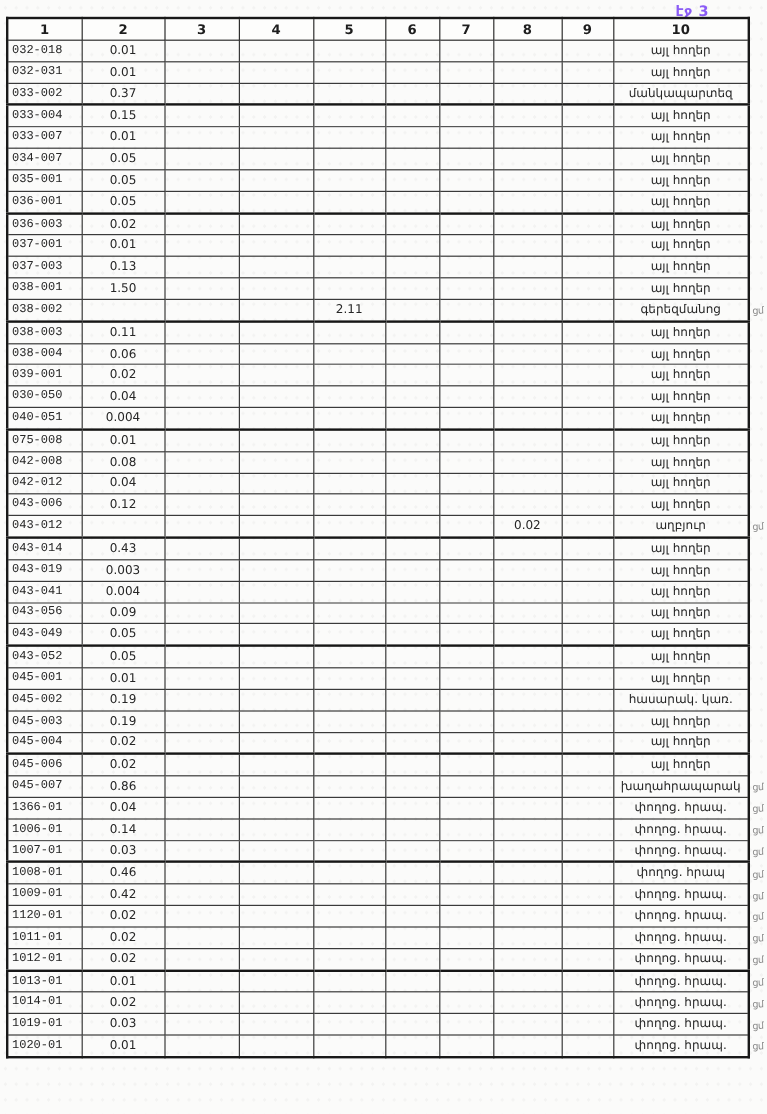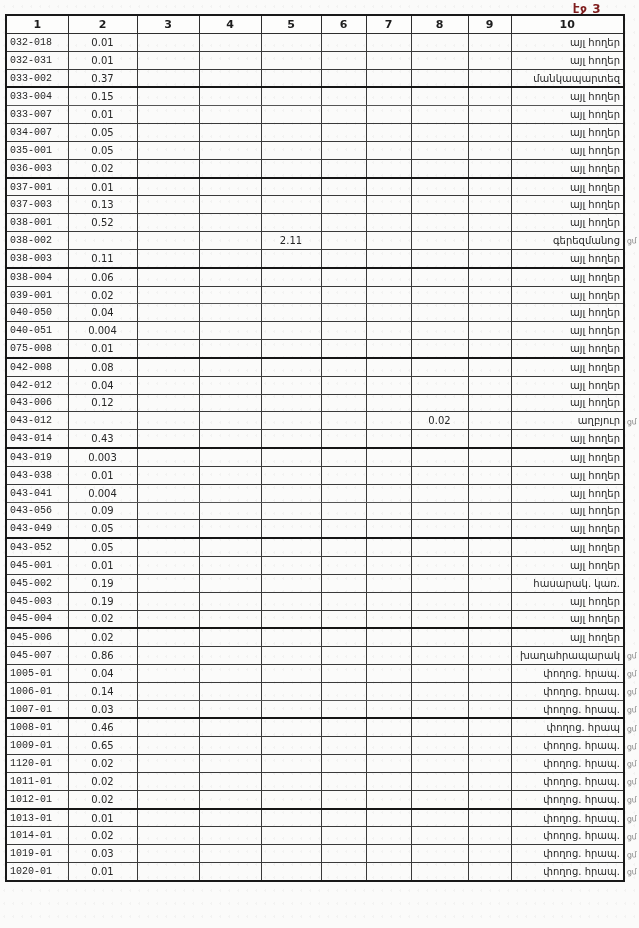--- a/index.html
+++ b/index.html
@@ -7,22 +7,22 @@
     width:639px;height:928px;
     background:#fbfbfa;
     background-image:radial-gradient(rgba(0,0,0,0.03) 1px, transparent 1px);
     background-size:9px 13px;
     font-family:"DejaVu Sans","Liberation Sans",sans-serif;
     color:#222;
     overflow:hidden;
     position:relative;
   }
   .page-label{
-    position:absolute;top:2px;right:38px;
-    font-size:12px;font-weight:bold;color:#7f1d1d;
+    position:absolute;top:2px;right:48px;
+    font-size:12px;font-weight:bold;color:#8b5cf6;
     letter-spacing:0.5px;
     padding-left:32px;
   }
   table.sheet{
     position:absolute;left:5px;top:14px;
     width:618px;
     border-collapse:collapse;
     table-layout:fixed;
   }
   table.sheet{border:2px solid #191919;}
@@ -34,21 +34,21 @@
   }
   td{
     border:1px solid #3a3a3a;
     font-size:10px;color:#262626;
     height:16.83px;padding:0 3px;
     white-space:nowrap;overflow:visible;
     background:transparent;
   }
   td.c-code{text-align:left;font-family:Liberation Mono, monospace;}
   td.c-num{text-align:center;}
-  td.c-use{text-align:right;position:relative;margin-top:21px;}
+  td.c-use{text-align:center;position:relative;margin-top:21px;}
   
   tbody tr:nth-child(5n+3) td{border-bottom-width:2px;border-bottom-color:#161616;}
   tbody tr:nth-child(7n+1) td{border-top-color:#222;}
   tbody tr:nth-child(11n+4) td{border-bottom-color:#555;}
   .margin-mark{
     position:absolute;
     left:calc(100% + 4px);
     top:55%;
     transform:translateY(-50%) rotate(-2deg);
     font-size:8px;color:#8a8a8a;
@@ -166,20 +166,32 @@
         <td class="c-num"></td>
         <td class="c-num"></td>
         <td class="c-num"></td>
         <td class="c-num"></td>
         <td class="c-num"></td>
         <td class="c-num"></td>
         <td class="c-num"></td>
         <td class="c-use">այլ հողեր</td>
       </tr>
       <tr>
+        <td class="c-code">036-001</td>
+        <td class="c-num">0.05</td>
+        <td class="c-num"></td>
+        <td class="c-num"></td>
+        <td class="c-num"></td>
+        <td class="c-num"></td>
+        <td class="c-num"></td>
+        <td class="c-num"></td>
+        <td class="c-num"></td>
+        <td class="c-use">այլ հողեր</td>
+      </tr>
+      <tr>
         <td class="c-code">036-003</td>
         <td class="c-num">0.02</td>
         <td class="c-num"></td>
         <td class="c-num"></td>
         <td class="c-num"></td>
         <td class="c-num"></td>
         <td class="c-num"></td>
         <td class="c-num"></td>
         <td class="c-num"></td>
         <td class="c-use">այլ հողեր</td>
@@ -203,21 +215,21 @@
         <td class="c-num"></td>
         <td class="c-num"></td>
         <td class="c-num"></td>
         <td class="c-num"></td>
         <td class="c-num"></td>
         <td class="c-num"></td>
         <td class="c-use">այլ հողեր</td>
       </tr>
       <tr>
         <td class="c-code">038-001</td>
-        <td class="c-num">0.52</td>
+        <td class="c-num">1.50</td>
         <td class="c-num"></td>
         <td class="c-num"></td>
         <td class="c-num"></td>
         <td class="c-num"></td>
         <td class="c-num"></td>
         <td class="c-num"></td>
         <td class="c-num"></td>
         <td class="c-use">այլ հողեր</td>
       </tr>
       <tr>
@@ -262,21 +274,21 @@
         <td class="c-num"></td>
         <td class="c-num"></td>
         <td class="c-num"></td>
         <td class="c-num"></td>
         <td class="c-num"></td>
         <td class="c-num"></td>
         <td class="c-num"></td>
         <td class="c-use">այլ հողեր</td>
       </tr>
       <tr>
-        <td class="c-code">040-050</td>
+        <td class="c-code">030-050</td>
         <td class="c-num">0.04</td>
         <td class="c-num"></td>
         <td class="c-num"></td>
         <td class="c-num"></td>
         <td class="c-num"></td>
         <td class="c-num"></td>
         <td class="c-num"></td>
         <td class="c-num"></td>
         <td class="c-use">այլ հողեր</td>
       </tr>
@@ -370,32 +382,20 @@
         <td class="c-num"></td>
         <td class="c-num"></td>
         <td class="c-num"></td>
         <td class="c-num"></td>
         <td class="c-num"></td>
         <td class="c-num"></td>
         <td class="c-num"></td>
         <td class="c-use">այլ հողեր</td>
       </tr>
       <tr>
-        <td class="c-code">043-038</td>
-        <td class="c-num">0.01</td>
-        <td class="c-num"></td>
-        <td class="c-num"></td>
-        <td class="c-num"></td>
-        <td class="c-num"></td>
-        <td class="c-num"></td>
-        <td class="c-num"></td>
-        <td class="c-num"></td>
-        <td class="c-use">այլ հողեր</td>
-      </tr>
-      <tr>
         <td class="c-code">043-041</td>
         <td class="c-num">0.004</td>
         <td class="c-num"></td>
         <td class="c-num"></td>
         <td class="c-num"></td>
         <td class="c-num"></td>
         <td class="c-num"></td>
         <td class="c-num"></td>
         <td class="c-num"></td>
         <td class="c-use">այլ հողեր</td>
@@ -502,21 +502,21 @@
         <td class="c-num"></td>
         <td class="c-num"></td>
         <td class="c-num"></td>
         <td class="c-num"></td>
         <td class="c-num"></td>
         <td class="c-num"></td>
         <td class="c-num"></td>
         <td class="c-use">խաղահրապարակ<span class="margin-mark">ցմ</span></td>
       </tr>
       <tr>
-        <td class="c-code">1005-01</td>
+        <td class="c-code">1366-01</td>
         <td class="c-num">0.04</td>
         <td class="c-num"></td>
         <td class="c-num"></td>
         <td class="c-num"></td>
         <td class="c-num"></td>
         <td class="c-num"></td>
         <td class="c-num"></td>
         <td class="c-num"></td>
         <td class="c-use">փողոց. հրապ.<span class="margin-mark">ցմ</span></td>
       </tr>
@@ -551,21 +551,21 @@
         <td class="c-num"></td>
         <td class="c-num"></td>
         <td class="c-num"></td>
         <td class="c-num"></td>
         <td class="c-num"></td>
         <td class="c-num"></td>
         <td class="c-use">փողոց. հրապ<span class="margin-mark">ցմ</span></td>
       </tr>
       <tr>
         <td class="c-code">1009-01</td>
-        <td class="c-num">0.65</td>
+        <td class="c-num">0.42</td>
         <td class="c-num"></td>
         <td class="c-num"></td>
         <td class="c-num"></td>
         <td class="c-num"></td>
         <td class="c-num"></td>
         <td class="c-num"></td>
         <td class="c-num"></td>
         <td class="c-use">փողոց. հրապ.<span class="margin-mark">ցմ</span></td>
       </tr>
       <tr>

